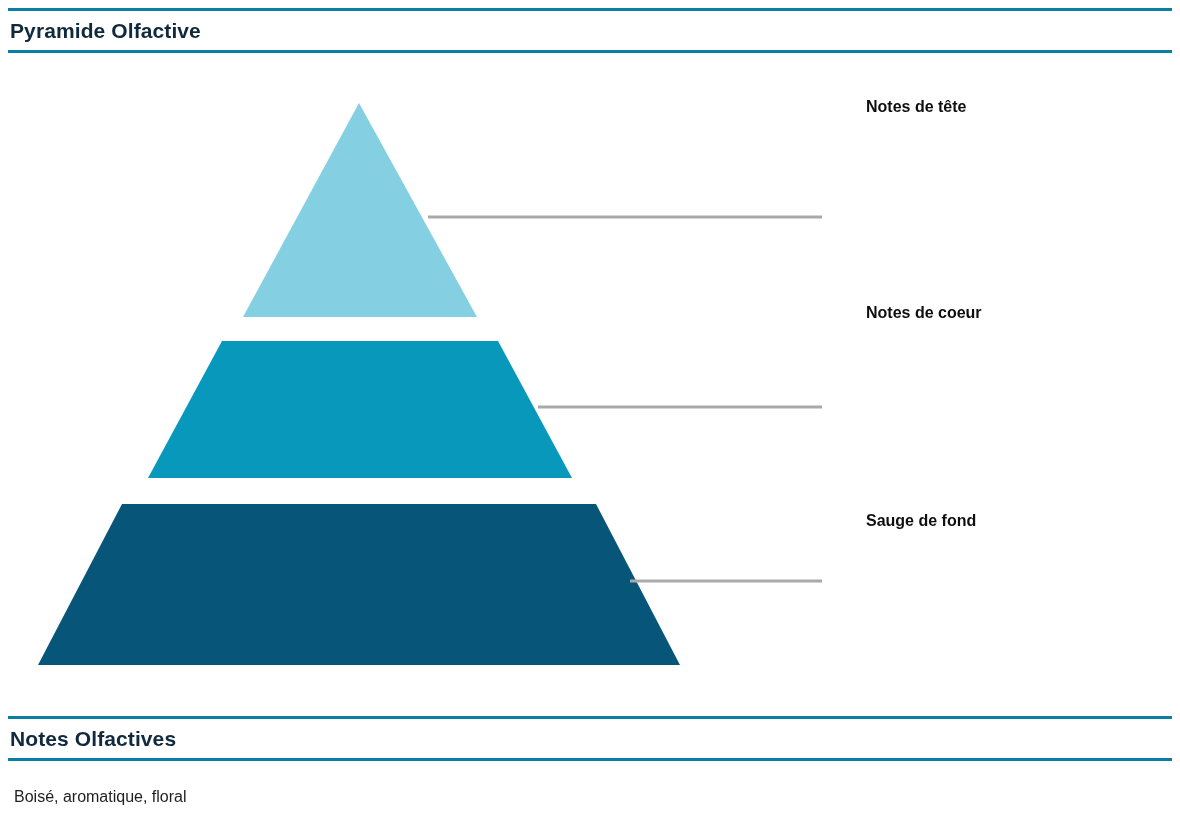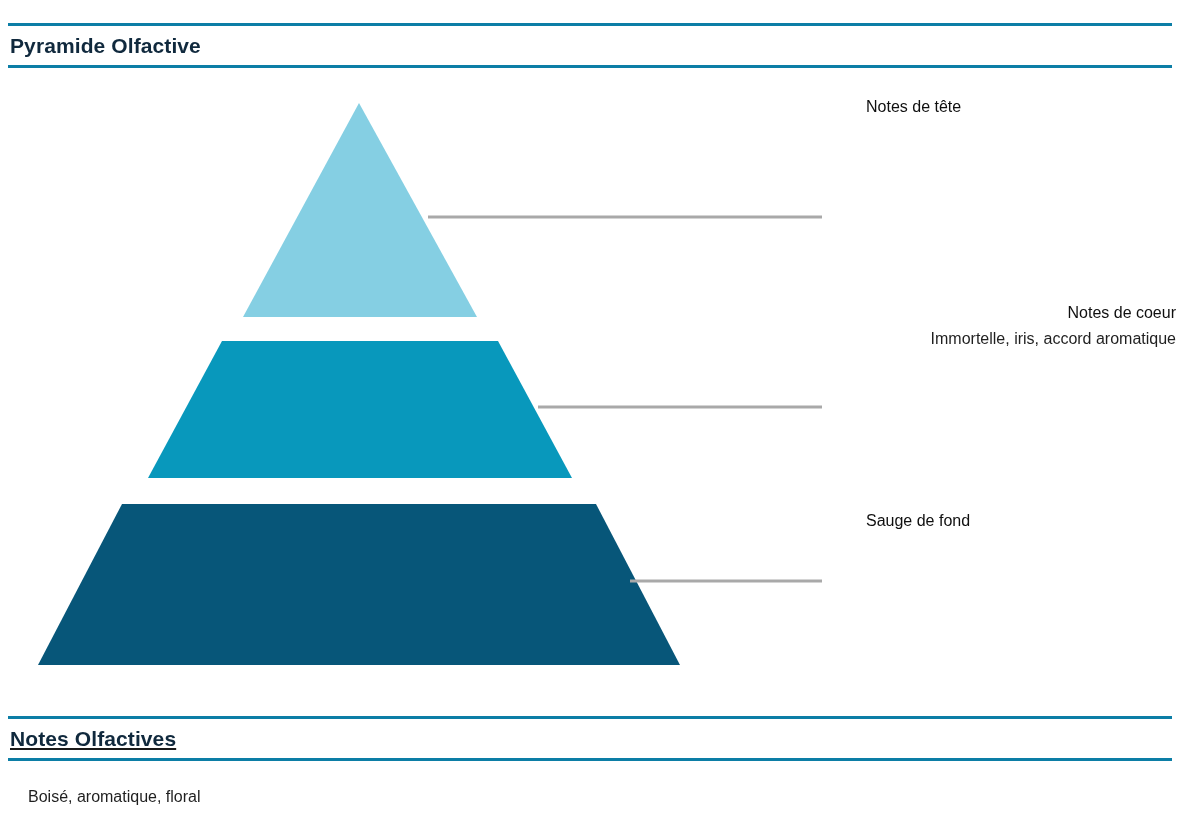--- a/index.html
+++ b/index.html
@@ -30,22 +30,22 @@
   .section-title {
     font-size: 21px;
     font-weight: bold;
     color: #10293d;
     letter-spacing: 0.1px;
     padding: 7px 0 6px 2px;
     line-height: 1.25;
     white-space: nowrap;
   }
 
-  #header-top { top: 8px; margin-top: 15px; }
-  #header-bottom { top: 716px; text-decoration: underline; }
+  #header-top { top: 8px; }
+  #header-bottom { top: 716px; }
 
   
   #pyramid-stage {
     position: absolute;
     left: 0;
     top: 60px;
     width: 1180px;
     height: 650px;
   }
   #pyramid-svg {
@@ -55,41 +55,41 @@
   }
 
   
   .tier-label {
     position: absolute;
     left: 866px;
     width: 310px;
   }
   .tier-label .tier-name {
     font-size: 16px;
-    font-weight: normal;
+    font-weight: bold;
     color: #0f0f0f;
     line-height: 1.35;
     white-space: nowrap;
   }
   .tier-label .tier-notes {
     font-size: 16px;
     font-weight: normal;
     color: #1f1f1f;
     line-height: 1.4;
     padding-top: 4px;
     white-space: nowrap;
   }
   #tier-label-0 { top: 96px; }
-  #tier-label-1 { top: 302px; text-align: right; }
+  #tier-label-1 { top: 302px; }
   #tier-label-2 { top: 510px; }
 
   
   #olfactive-notes-body {
     position: absolute;
-    left: 28px;
+    left: 14px;
     top: 786px;
     font-size: 16px;
     color: #1f1f1f;
     line-height: 1.4;
     white-space: nowrap;
   }
 </style>
 </head>
 <body>
 
@@ -113,21 +113,20 @@
     <line x1="630" y1="521" x2="822" y2="521" stroke="#a9a9a9" stroke-width="3"></line>
   </svg>
 </div>
 
 <div class="tier-label" id="tier-label-0">
   <div class="tier-name">Notes de tête</div>
 </div>
 
 <div class="tier-label" id="tier-label-1">
   <div class="tier-name">Notes de coeur</div>
-  <div class="tier-notes">Immortelle, iris, accord aromatique</div>
 </div>
 
 <div class="tier-label" id="tier-label-2">
   <div class="tier-name">Sauge de fond</div>
 </div>
 
 <div class="section-header" id="header-bottom">
   <div class="rule" style="background: rgb(12, 126, 166);"></div>
   <div class="section-title">Notes Olfactives</div>
   <div class="rule" style="background: rgb(12, 126, 166);"></div>

